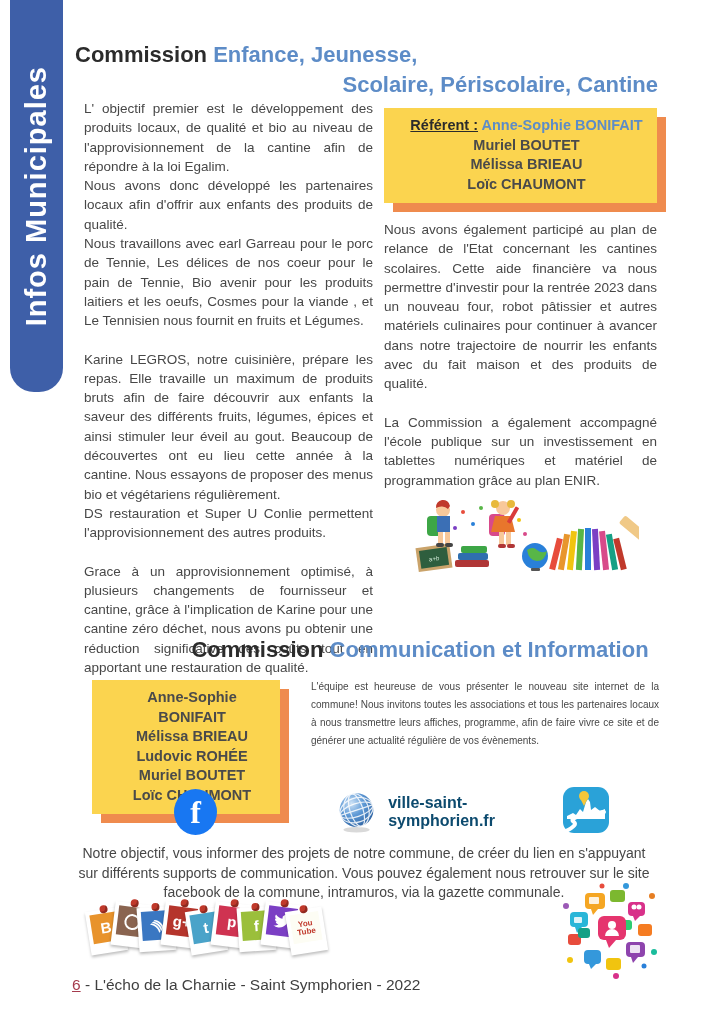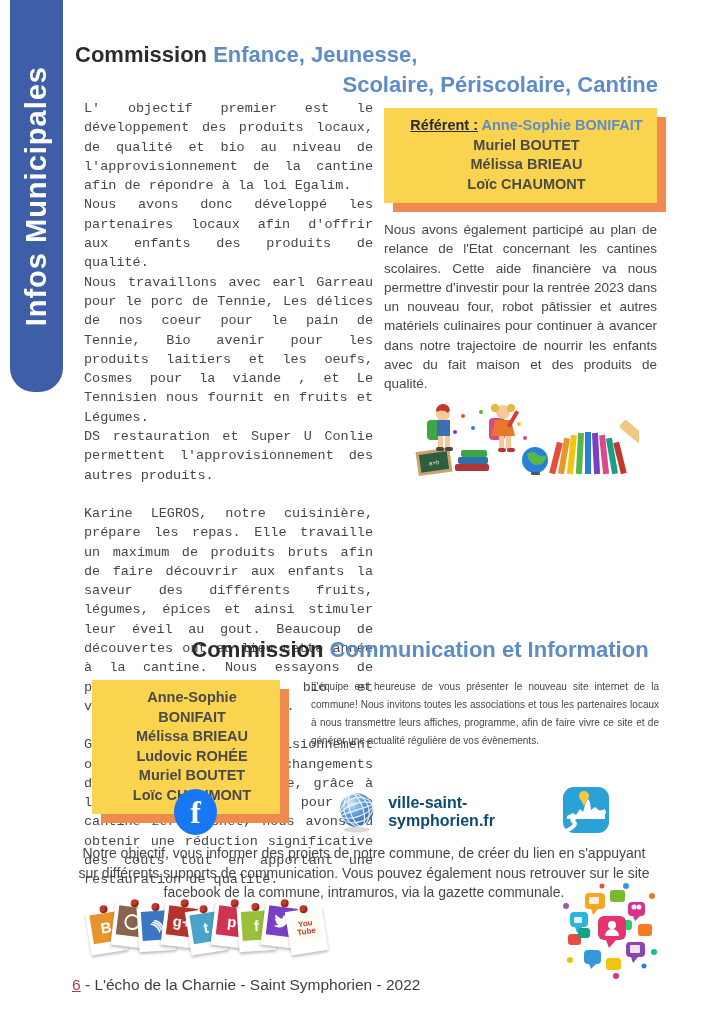--- a/index.html
+++ b/index.html
@@ -20,21 +20,21 @@
     white-space:nowrap;
   }
   
   .title1{position:absolute;left:75px;top:40px;width:583px;font-size:22px;font-weight:bold;line-height:1.35;}
   .title1 .l1{text-align:left;}
   .title1 .l2{text-align:right;}
   .t-black{color:#2b2b2b;}
   .t-blue{color:#5d8cc7;text-align:center;}
   .title2{position:absolute;left:150px;top:637px;width:540px;text-align:center;font-size:22px;font-weight:bold;}
   
-  .col-left{position:absolute;left:84px;top:99px;width:289px;font-family:Liberation Mono, monospace;}
+  .col-left{position:absolute;left:84px;top:99px;width:289px;}
   .col-right{position:absolute;left:384px;top:108px;width:273px;}
   p.body{font-size:13.5px;line-height:19.3px;text-align:justify;margin:0 0 0 0;}
   p.body + p.body{margin-top:0;}
   p.gap{margin-top:19px !important;}
   
   .ybox{
     position:relative;background:#fbd44f;box-shadow:9px 9px 0 #ef8b4e;
     padding:8px 10px 9px 22px;text-align:center;font-weight:bold;font-size:14.5px;line-height:19.5px;
   }
   .ybox .ref-label{color:#2b2b2b;text-decoration:underline;}
@@ -99,36 +99,37 @@
       <span class="t-black">Commission</span>
       <span class="t-blue">Enfance, Jeunesse,</span>
     </div>
     <div class="l2 t-blue">Scolaire, Périscolaire, Cantine</div>
   </div>
 
   <div class="col-left">
     <p class="body">L' objectif premier est le développement des produits locaux, de qualité et bio au niveau de l'approvisionnement de la cantine afin de répondre à la loi Egalim.</p>
     <p class="body">Nous avons donc développé les partenaires locaux afin d'offrir aux enfants des produits de qualité.</p>
     <p class="body">Nous travaillons avec earl Garreau pour le porc de Tennie, Les délices de nos coeur pour le pain de Tennie, Bio avenir pour les produits laitiers et les oeufs, Cosmes pour la viande , et Le Tennisien nous fournit en fruits et Légumes.</p>
+    <p class="body gap">Karine LEGROS, notre cuisinière, prépare les repas. Elle travaille un maximum de produits bruts afin de faire découvrir aux enfants la saveur des différents fruits, légumes, épices et ainsi stimuler leur éveil au gout. Beaucoup de découvertes ont eu lieu cette année à la cantine. Nous essayons de proposer des menus bio et végétariens régulièrement.</p>
     <p class="body">DS restauration et Super U Conlie permettent l'approvisionnement des autres produits.</p>
-    <p class="body gap">Karine LEGROS, notre cuisinière, prépare les repas. Elle travaille un maximum de produits bruts afin de faire découvrir aux enfants la saveur des différents fruits, légumes, épices et ainsi stimuler leur éveil au gout. Beaucoup de découvertes ont eu lieu cette année à la cantine. Nous essayons de proposer des menus bio et végétariens régulièrement.</p>
     <p class="body gap">Grace à un approvisionnement optimisé, à plusieurs changements de fournisseur et cantine, grâce à l'implication de Karine pour une cantine zéro déchet, nous avons pu obtenir une réduction significative des coûts tout en apportant une restauration de qualité.</p>
   </div>
 
   <div class="col-right">
     <div class="ybox">
       <div>
         <span class="ref-label">Référent :</span>
         <span class="ref-name">Anne-Sophie BONIFAIT</span>
       </div>
       <div class="member">Muriel BOUTET</div>
       <div class="member">Mélissa BRIEAU</div>
       <div class="member">Loïc CHAUMONT</div>
     </div>
     <p class="body rightcol-par">Nous avons également participé au plan de relance de l'Etat concernant les cantines scolaires. Cette aide financière va nous permettre d'investir pour la rentrée 2023 dans un nouveau four, robot pâtissier et autres matériels culinaires pour continuer à avancer dans notre trajectoire de nourrir les enfants avec du fait maison et des produits de qualité.</p>
+    <p class="body gap">La Commission a également accompagné l'école publique sur un investissement en tablettes numériques et matériel de programmation grâce au plan ENIR.</p>
 
     <div class="kids-illo">
       <svg width="236" height="76" viewBox="0 0 236 76">
 
         <g transform="rotate(-8 30 60)">
           <rect x="14" y="48" width="34" height="24" fill="#caa36a"></rect>
           <rect x="17" y="51" width="28" height="18" fill="#2e5e3e"></rect>
           <text x="31" y="63" font-size="6" fill="#cfe8d5" text-anchor="middle">a+b</text>
         </g>
 

